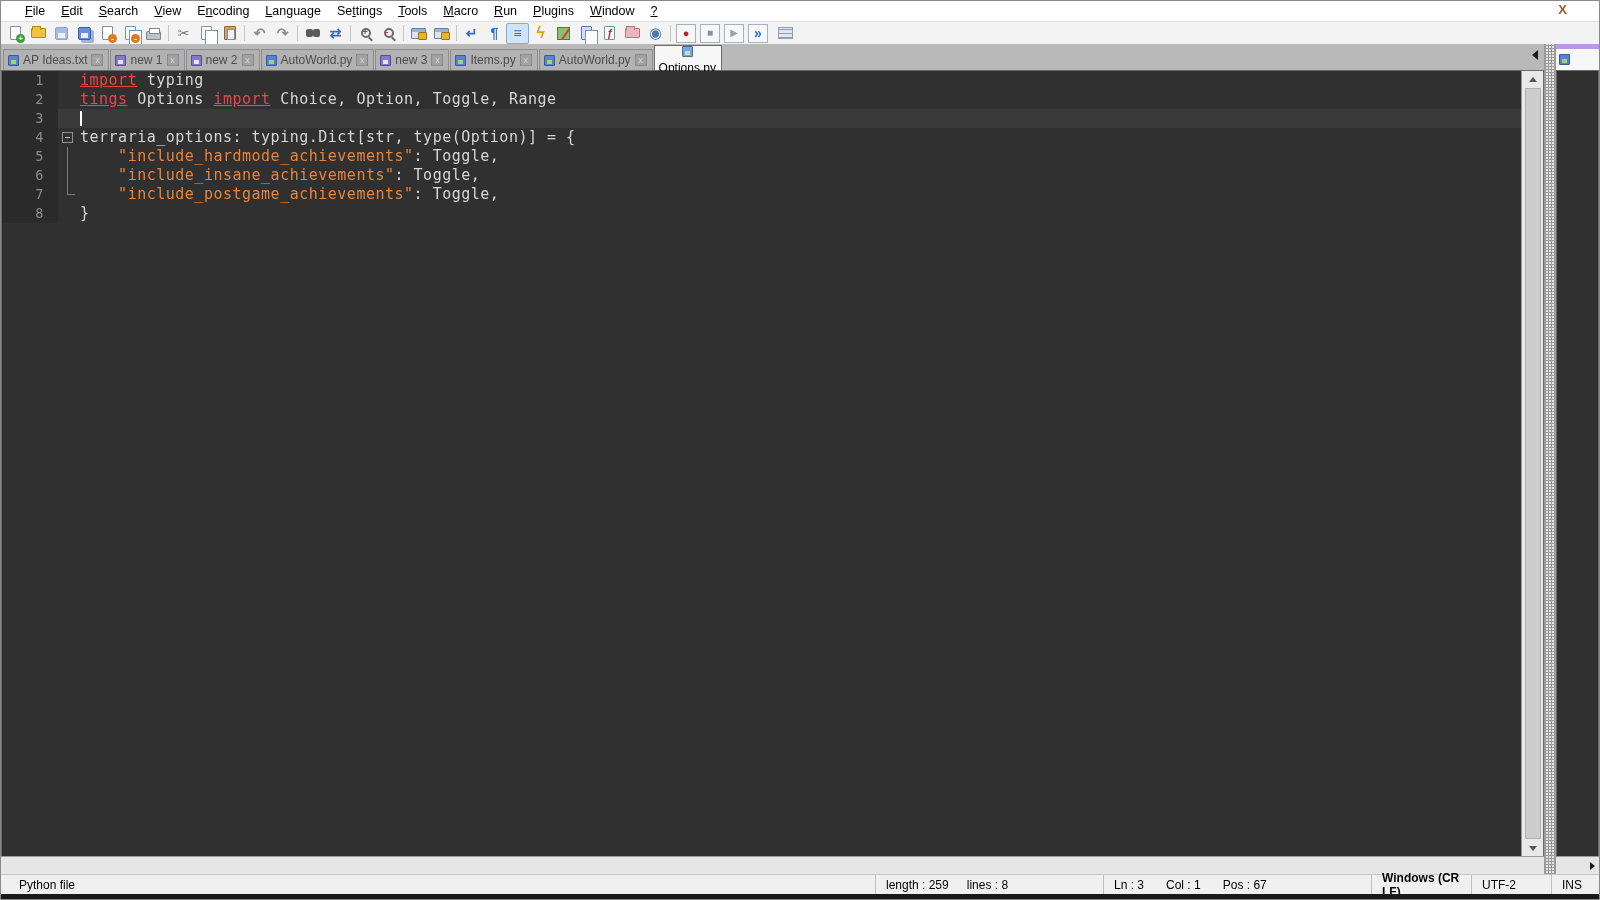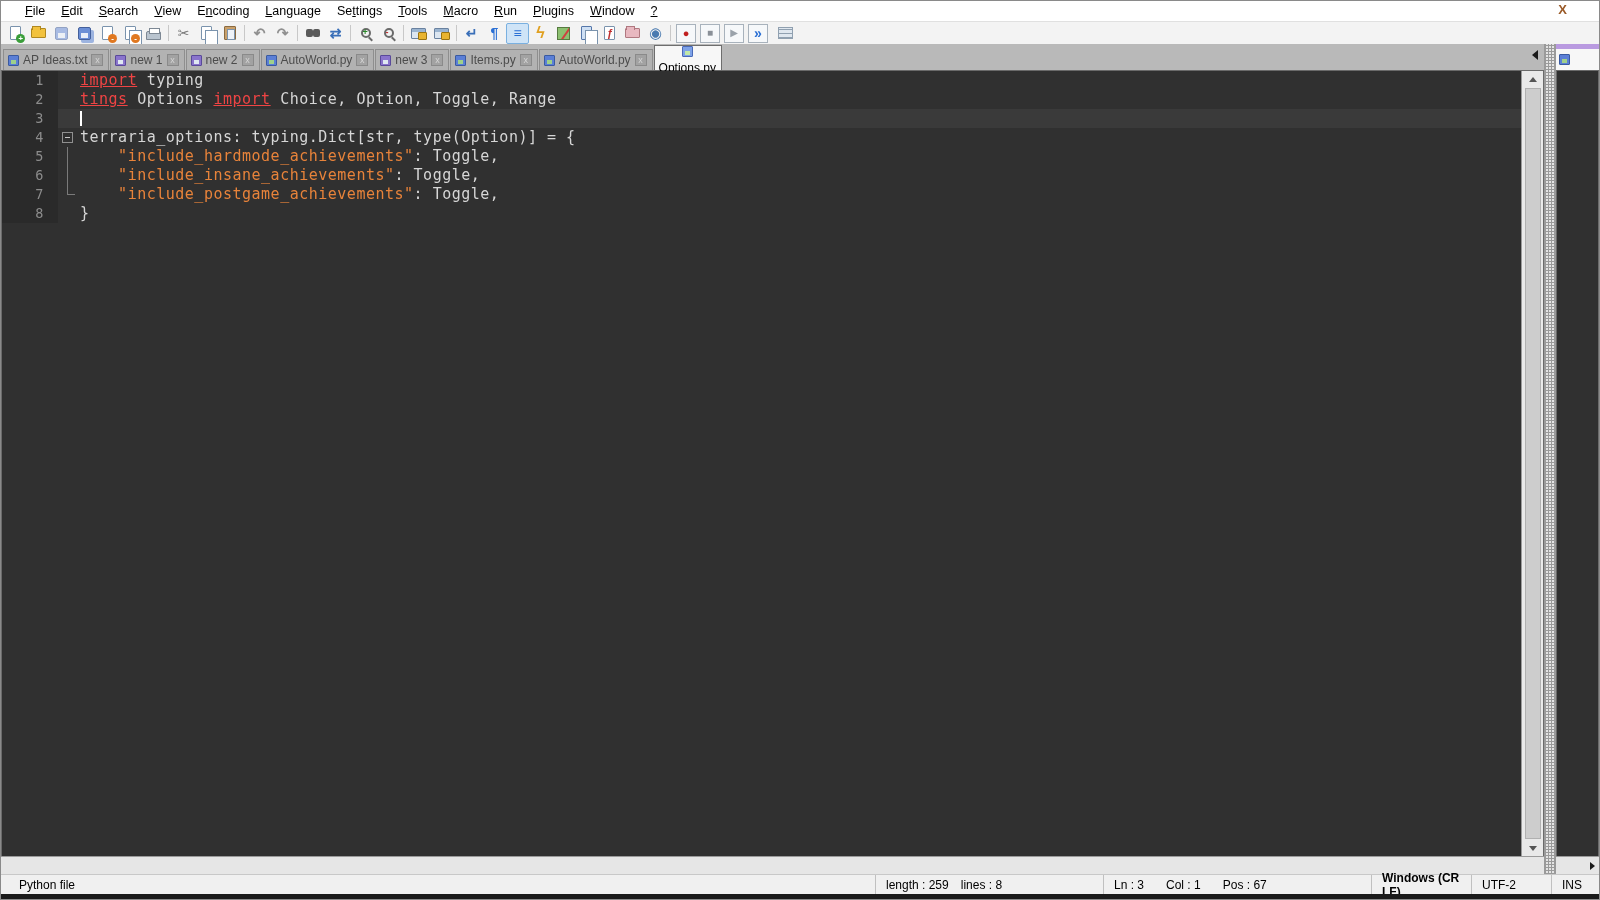--- a/index.html
+++ b/index.html
@@ -150,21 +150,21 @@
   .sliver-foot { height:18px; background:#e6e6e6; border-top:1px solid #9a9a9a; display:flex;
                  align-items:center; justify-content:flex-end; padding-right:4px; flex:0 0 auto; }
   .arr-right { width:0; height:0; border-top:4px solid transparent; border-bottom:4px solid transparent;
                border-left:5px solid #1a1a1a; }
 
   
   .statusbar { height:20px; background:#f0f0f0; border-top:1px solid #c8c8c8; display:flex;
                align-items:center; font-size:12px; color:#000; flex:0 0 auto; }
   .ssec { height:100%; display:flex; align-items:center; border-right:1px solid #c0c0c0; }
   .s-doctype { flex:0 0 875px; padding-left:18px; }
-  .s-length  { flex:0 0 228px; padding-left:10px; gap:12px; }
+  .s-length  { flex:0 0 228px; padding-left:10px; gap:18px; }
   .s-pos     { flex:0 0 268px; padding-left:10px; gap:22px; }
   .s-eol     { flex:0 0 100px; padding-left:10px;font-weight:bold; }
   .s-enc     { flex:0 0 80px;  padding-left:10px; }
   .s-ins     { flex:1 1 auto;  padding-left:10px; border-right:none; }
 
   .bottom-strip { height:5px; background:#1a1a1a; flex:0 0 auto; }
 </style>
 </head>
 <body>
 

